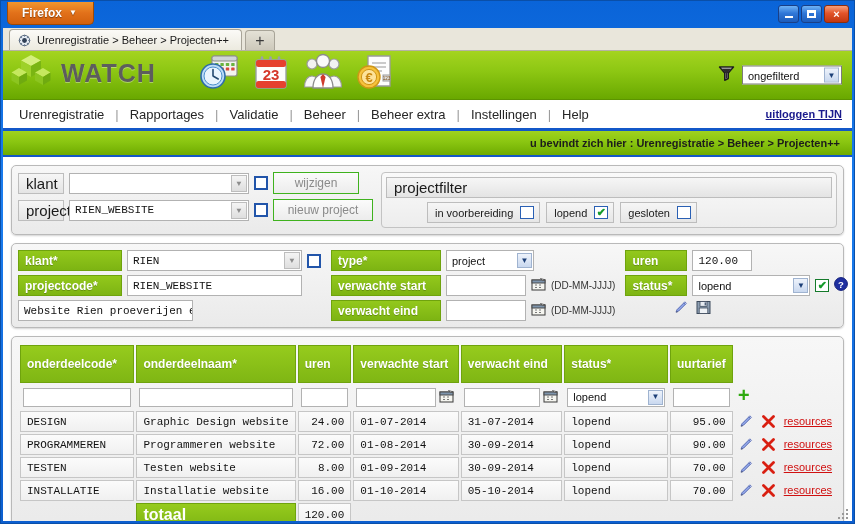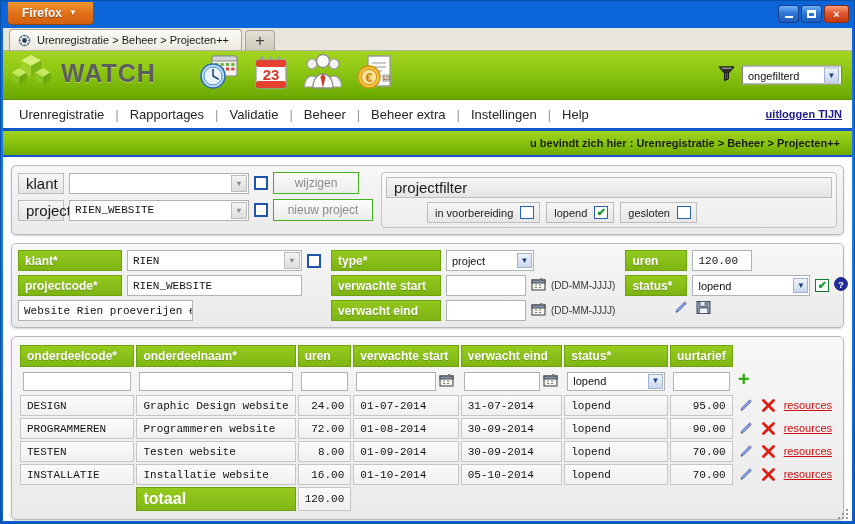--- a/index.html
+++ b/index.html
@@ -226,21 +226,21 @@
   .pd-grid { display: flex; gap: 6px; }
   .pd-col { display: flex; flex-direction: column; gap: 4px; }
   .pd-line { display: flex; align-items: center; gap: 5px; }
   .hint { font-size: 10px; color: #333; white-space: nowrap; font-family:"Liberation Sans",sans-serif; }
 
   
   table.grid { border-collapse: separate; border-spacing: 2px; width: 100%; }
   table.grid th {
     background: linear-gradient(to bottom,#96cb1d 0%,#7fb614 100%);
     border: 1px solid #6fa30d; color: #fff; font-size: 12px; font-weight: bold;
-    text-align: left; padding: 3px 6px; height: 22px; white-space: nowrap;
+    text-align: left; padding: 11px 6px; height: 22px; white-space: nowrap;
     text-shadow: 0 1px 0 rgba(0,0,0,.2);
   }
   table.grid td {
     background: linear-gradient(to bottom,#fbfbfb,#f0f0f0);
     border: 1px solid #c6c6c6; font-size: 11px; color: #111;
     padding: 2px 6px; height: 21px; white-space: nowrap;
     font-family: "Liberation Mono", monospace;
   }
   table.grid td.plain { background: transparent; border: none; padding: 2px 3px; }
   table.grid td.num { text-align: right; }

